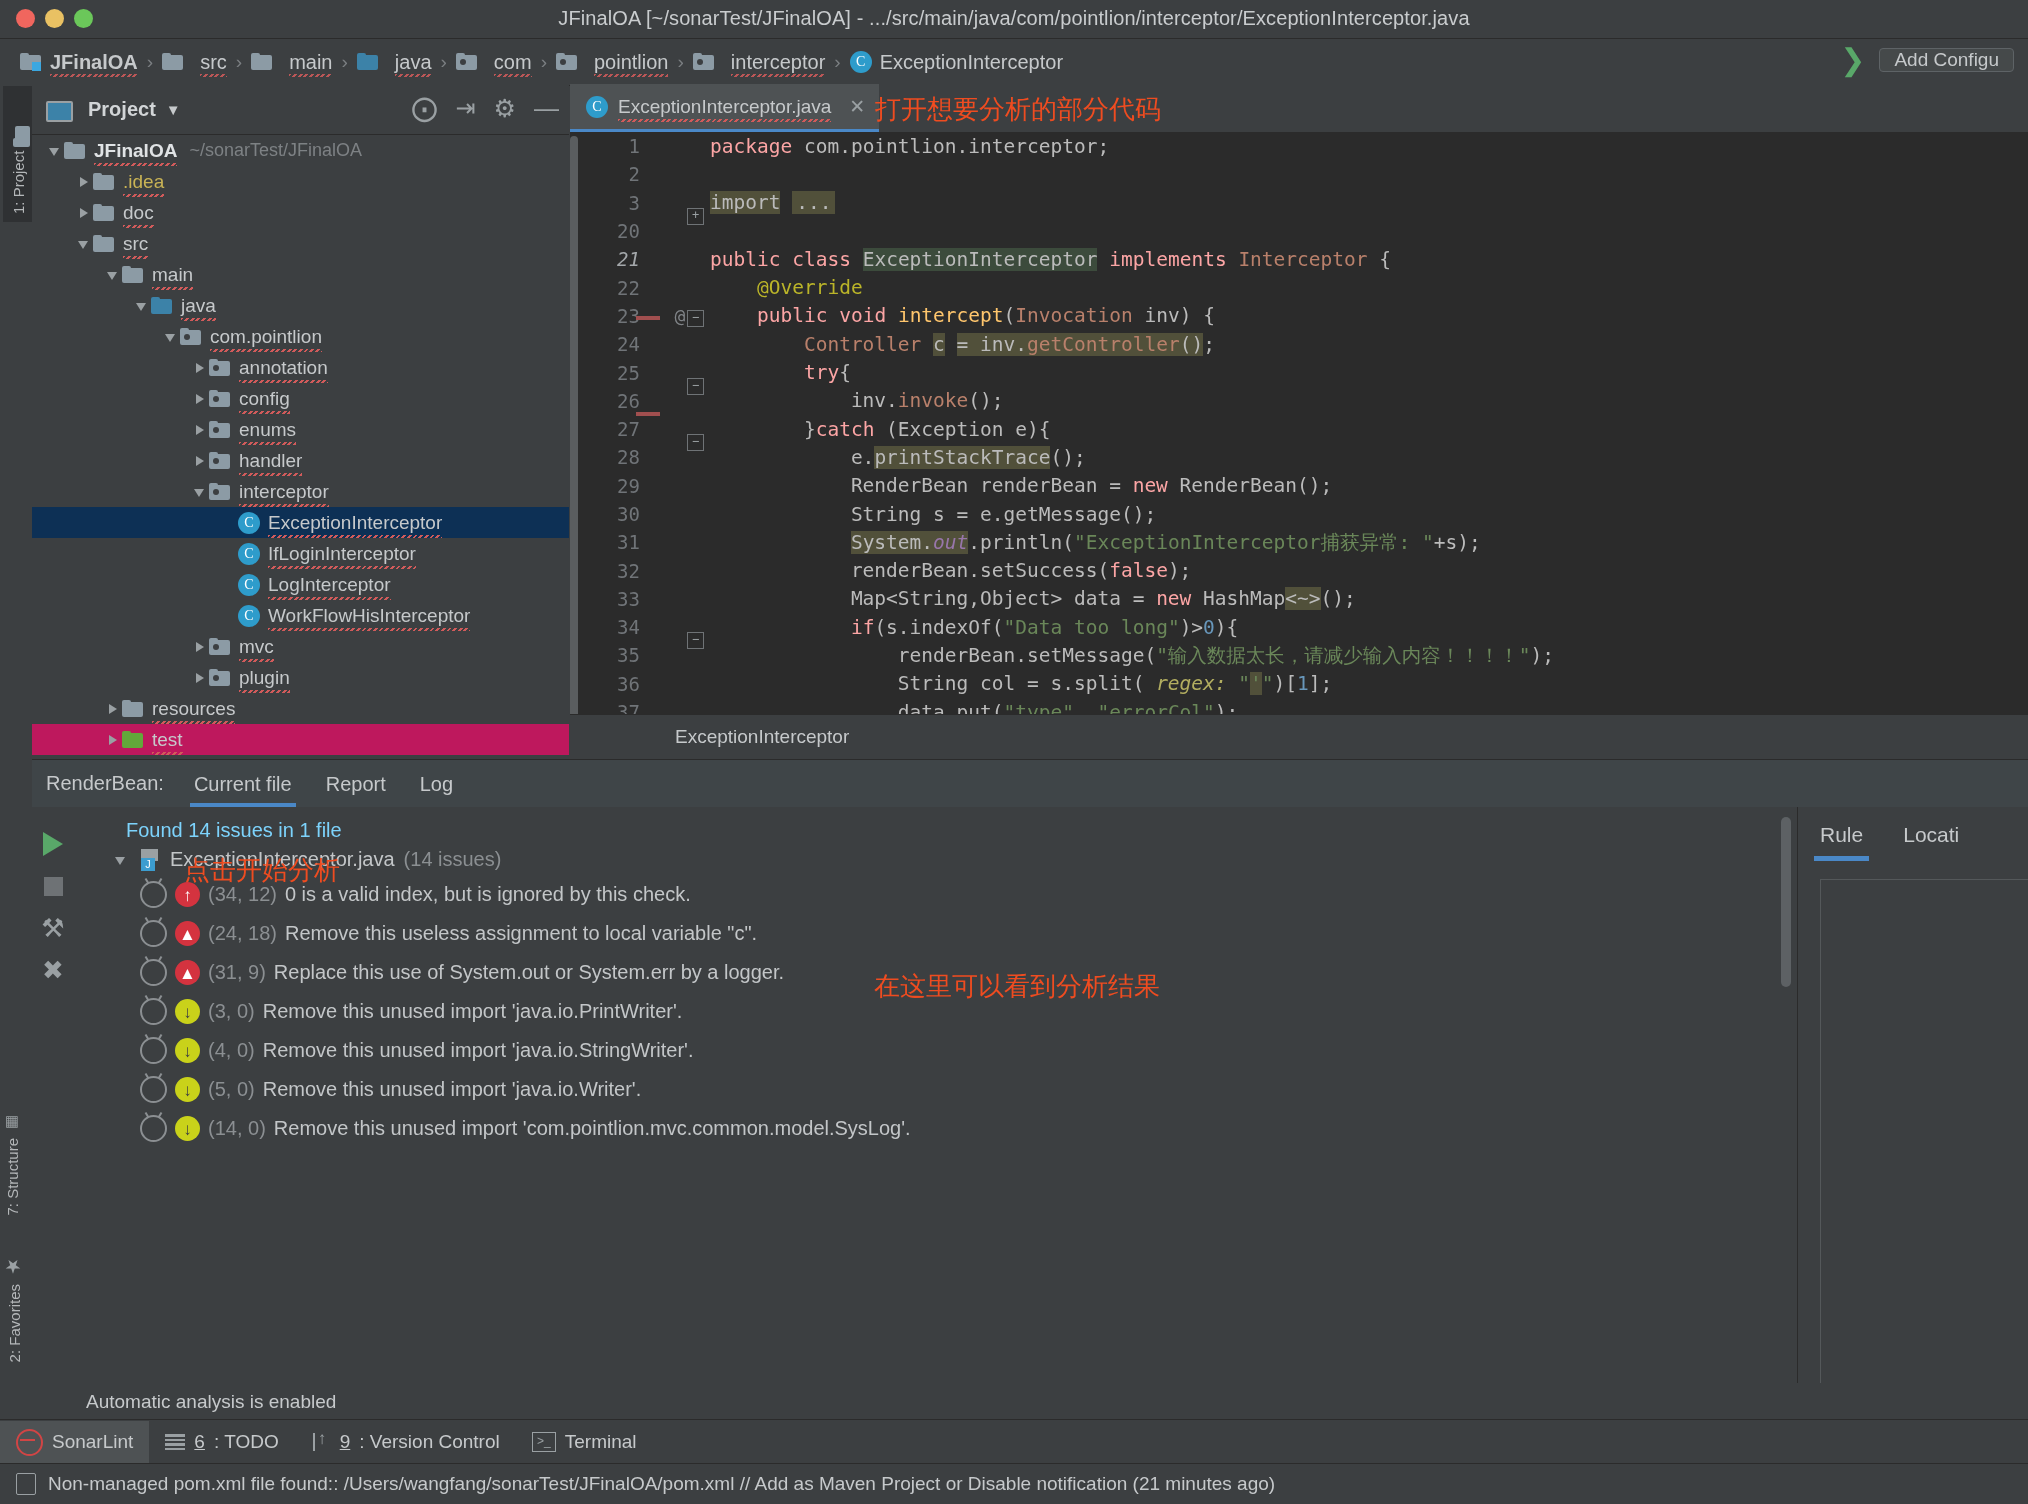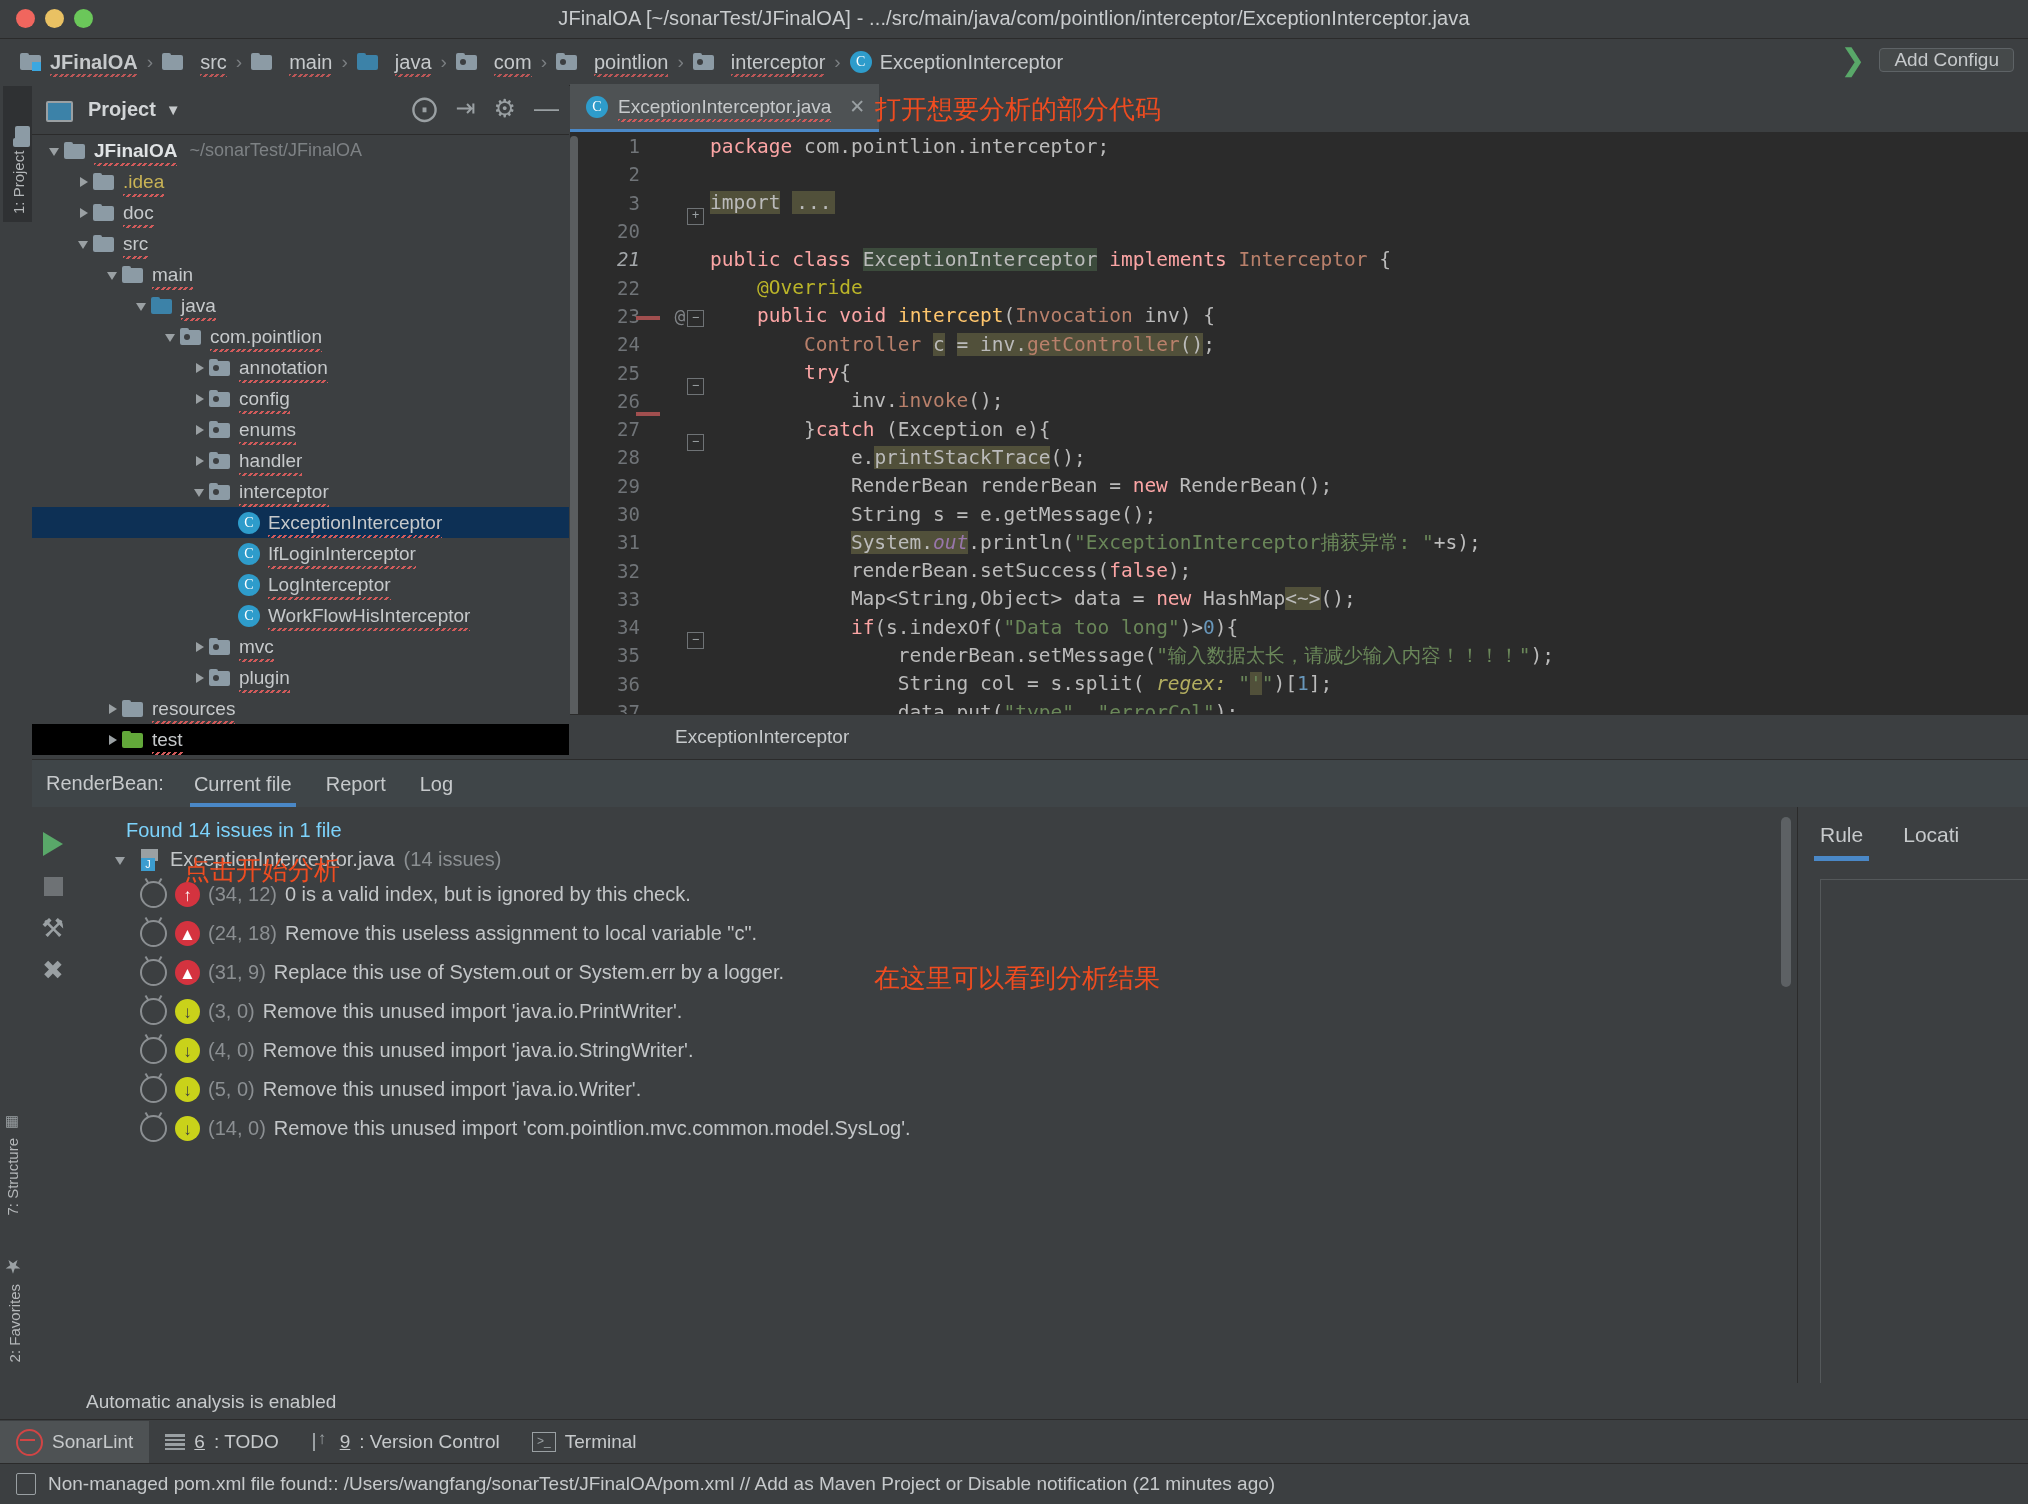--- a/index.html
+++ b/index.html
@@ -76,21 +76,21 @@
   .projhead .tools{position:absolute;right:10px;top:11px;display:flex;gap:18px;align-items:center;}
   .tree{
     position:absolute;top:51px;left:0;right:0;bottom:0;overflow:hidden;
     font-size:19px;
   }
   .trow{
     height:31px;display:flex;align-items:center;white-space:nowrap;color:#c6c9cb;
     padding-right:6px;
   }
   .trow.selected{background:#0d3055;}
-  .trow.green{background:#000000;}
+  .trow.green{background:#be185d;}
   .arrow{width:18px;height:18px;display:inline-block;flex:none;position:relative;}
   .arrow.r::after{content:"";position:absolute;left:5px;top:4px;border-left:8px solid #9aa0a3;border-top:5px solid transparent;border-bottom:5px solid transparent;}
   .arrow.d::after{content:"";position:absolute;left:3px;top:6px;border-top:8px solid #9aa0a3;border-left:5px solid transparent;border-right:5px solid transparent;}
   .ficon{width:22px;height:18px;flex:none;margin-right:8px;position:relative;}
   .ficon .base{position:absolute;left:0;top:2px;width:21px;height:15px;border-radius:2px;background:#8c9ba5;}
   .ficon .tab{position:absolute;left:0;top:0px;width:9px;height:4px;border-radius:2px 2px 0 0;background:#8c9ba5;}
   .ficon.blue .base,.ficon.blue .tab{background:#3c82a8;}
   .ficon.greenf .base,.ficon.greenf .tab{background:#62a83a;}
   .ficon.pkg .base{background:#8c9ba5;}
   .ficon.pkg::after{content:"";position:absolute;left:4px;top:6px;width:6px;height:6px;border-radius:50%;background:#3c3f41;}
@@ -638,21 +638,21 @@
             </div>
             <div class="irow">
               <span class="bugico"></span>
               <span class="sev minor">
                 <span class="ar">↓</span>
               </span>
               <span class="loc">(14, 0)</span>
               <span class="msg">Remove this unused import 'com.pointlion.mvc.common.model.SysLog'.</span>
             </div>
           </div>
-        <div class="annot" style="left:800px;top:154px;">在这里可以看到分析结果</div>
+        <div class="annot" style="left:800px;top:162px;">在这里可以看到分析结果</div>
         <div class="sl-scroll"></div>
       </div>
 
       <div class="rulepanel">
         <div class="ruletabs">
           <span class="rt active">Rule</span>
           <span class="rt">Locati</span>
         </div>
         <div class="ruleframe">
           

